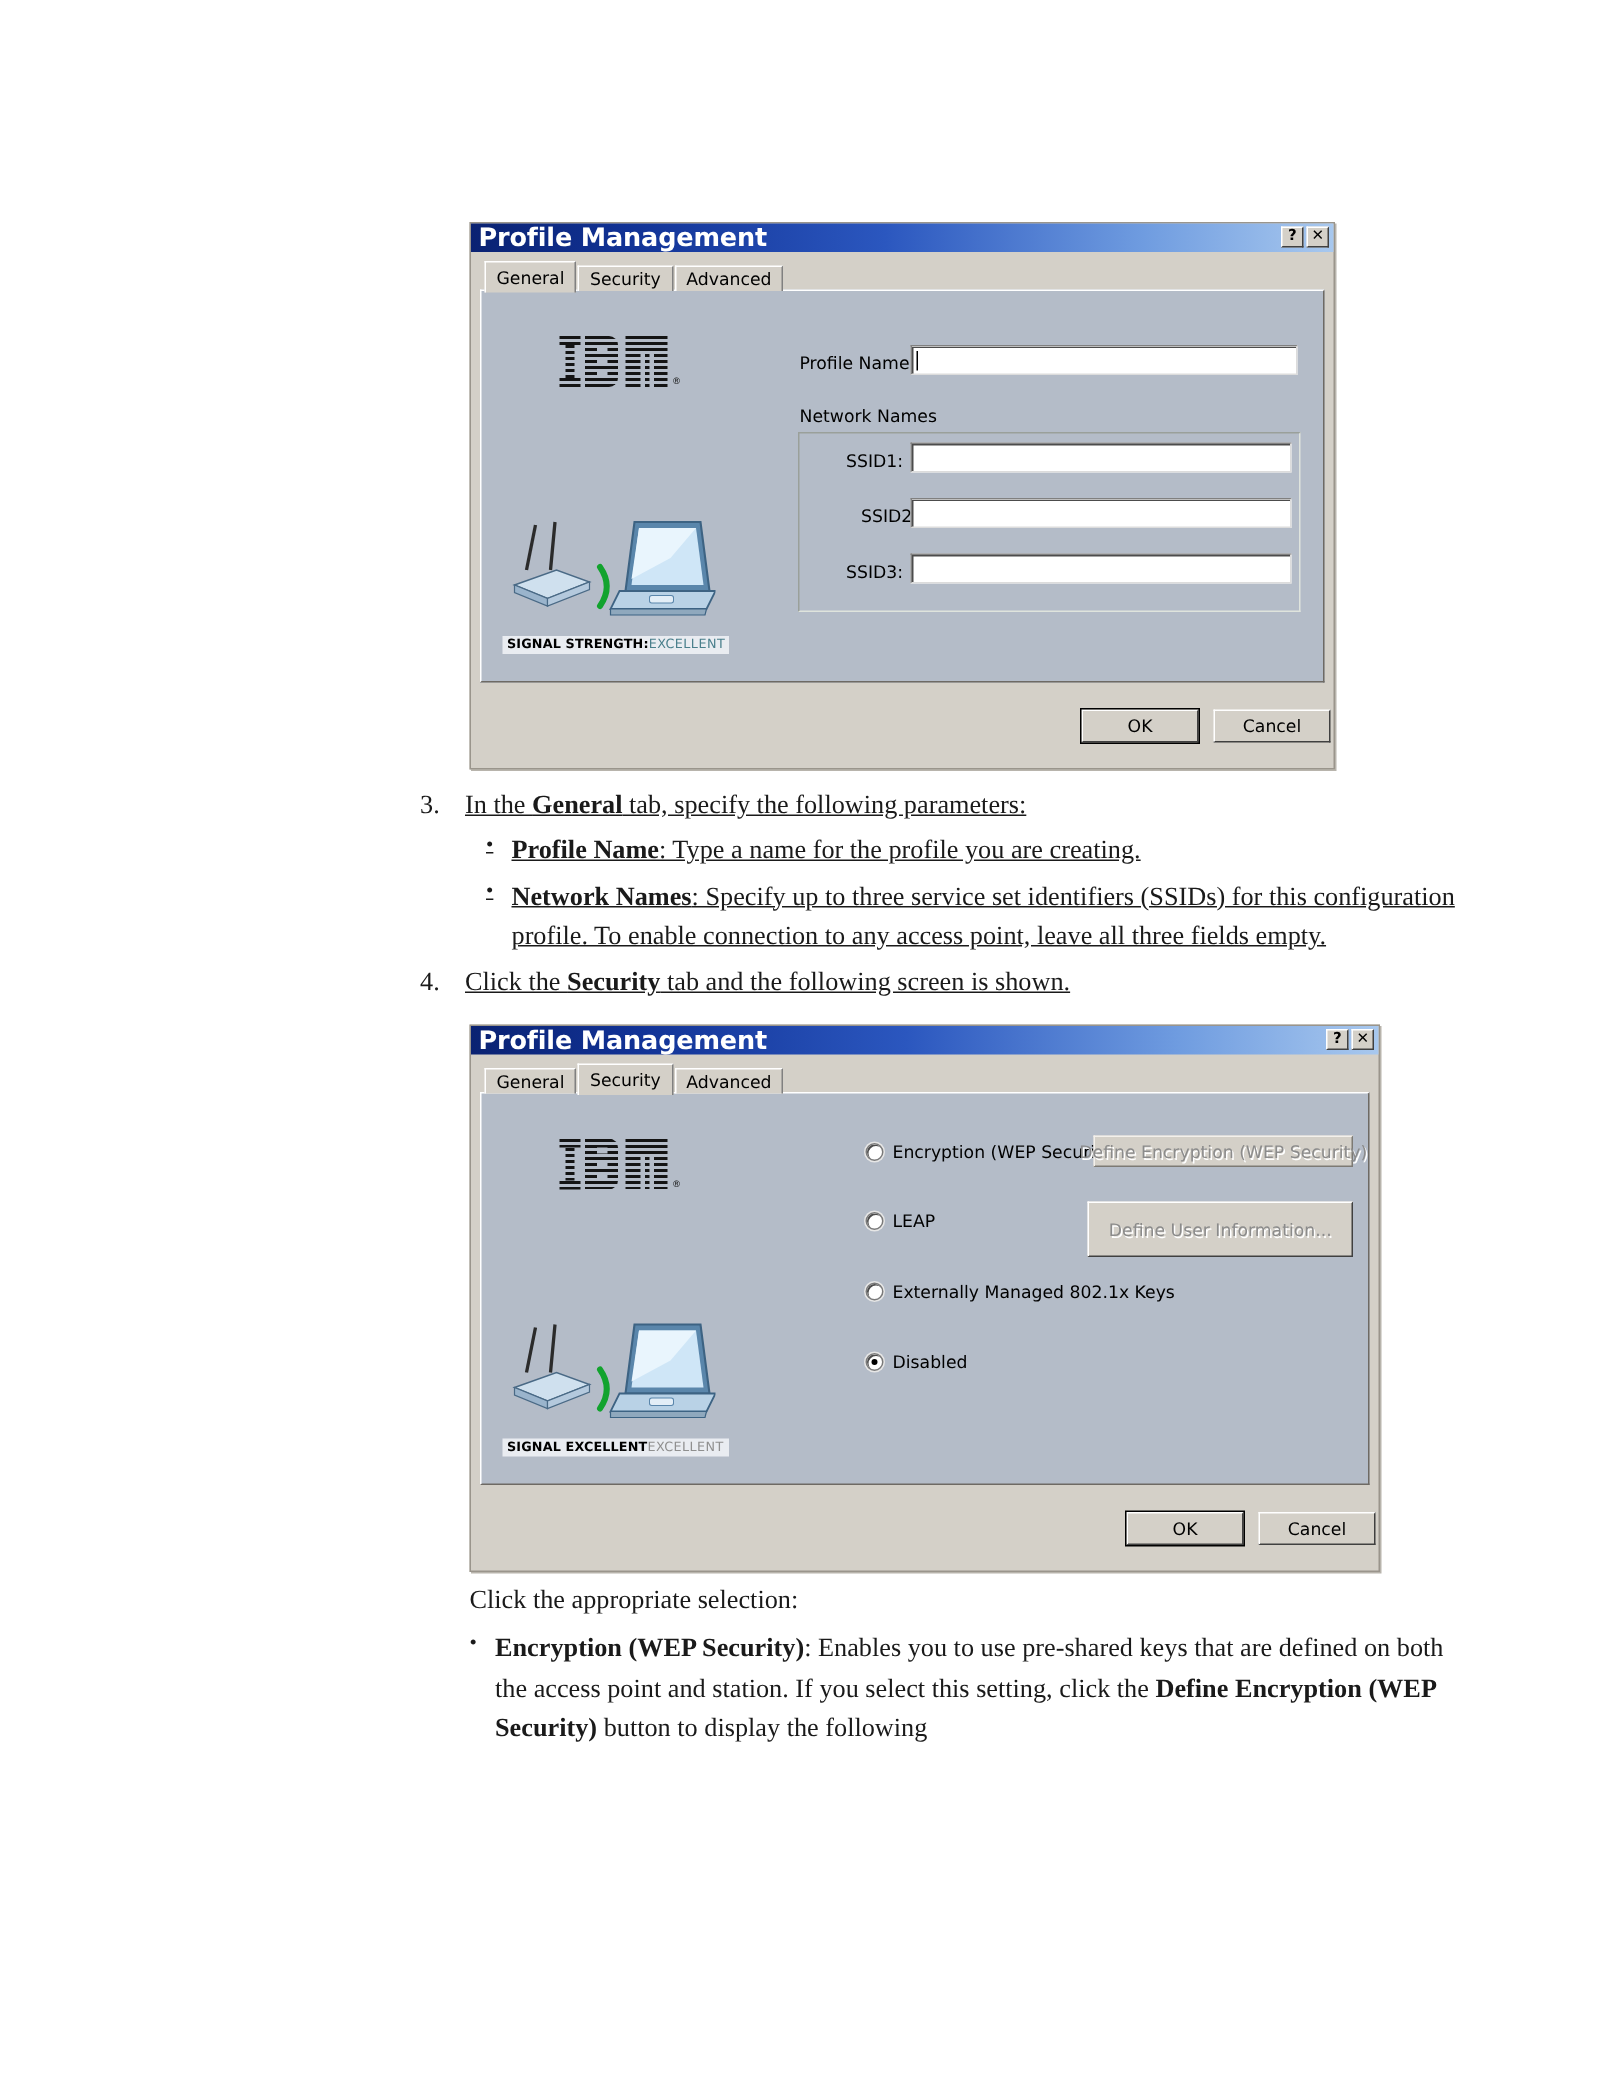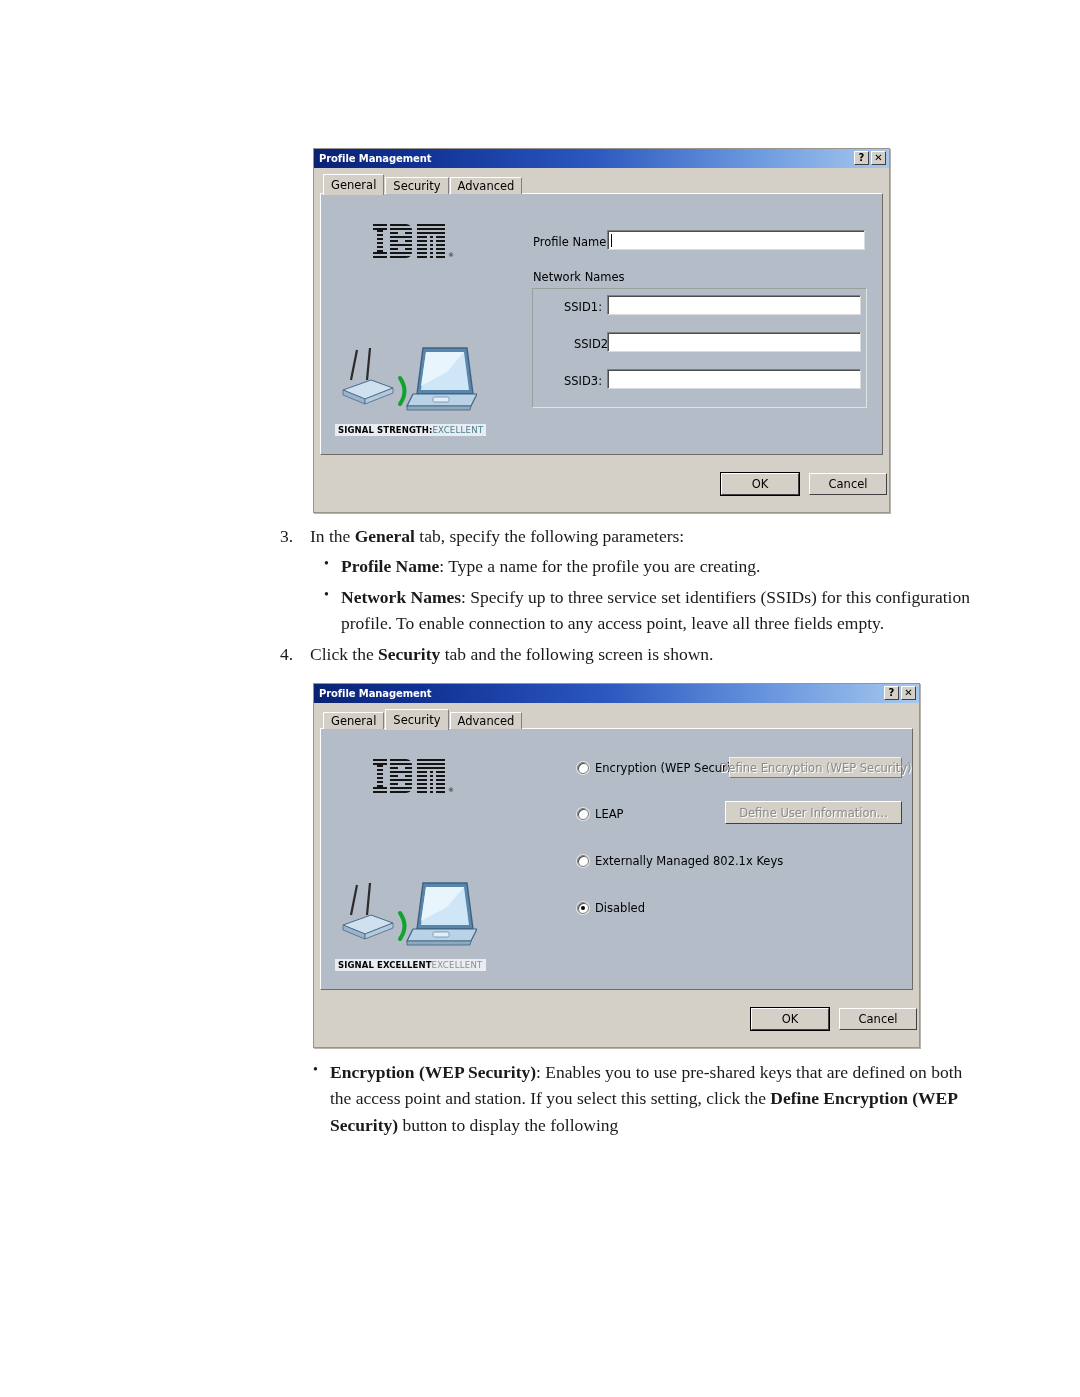--- a/index.html
+++ b/index.html
@@ -25,21 +25,21 @@
   }
   .para-intro {
     position: absolute;
     left: 313px; top: 107px; width: 600px;
   }
   .numlist { position: absolute; }
   .numitem { display: flex; }
   .numitem .num {
     width: 30px; flex: 0 0 30px; text-align: left;
   }
-  .numitem .body { flex: 1; }
+  .numitem .body { flex: 1; text-decoration: underline; }
   .bullets { margin-top: 2px; }
   .bulitem { display: flex; margin-top: 4px; }
   .bulitem .dot { width: 17px; flex: 0 0 17px; font-size: 14px; line-height: 1.6; }
   .bulitem .btext { flex: 1; }
   b { font-weight: bold; }
 
   
   .dialog {
     position: absolute;
     background: #d4d0c8;
@@ -50,21 +50,21 @@
   .titlebar {
     height: 19px;
     background: linear-gradient(to right, #0a2272 0%, #113295 18%, #2b57bf 48%, #6f9ce0 78%, #a8c8ee 100%);
     display: flex;
     align-items: center;
     padding: 0 2px 0 5px;
     position: relative;
   }
   .title-text {
     color: #ffffff;
-    font-size: 10px;
+    font-size: 17px;
     font-weight: bold;
     font-family: "DejaVu Sans", sans-serif;
     letter-spacing: -0.1px;
     white-space: nowrap;
   }
   .tb-buttons { position: absolute; right: 3px; top: 2px; display: flex; gap: 2px; }
   .tb-btn {
     width: 15px; height: 14px;
     background: #d4d0c8;
     border: 1px solid #ffffff;
@@ -437,29 +437,30 @@
         <div class="radio-row" style="left:256px; top:125px;">
           <span class="radio"></span>
           <span class="radio-label">Externally Managed 802.1x Keys</span>
         </div>
         <div class="radio-row" style="left:256px; top:172px;">
           <span class="radio checked"></span>
           <span class="radio-label">Disabled</span>
         </div>
 
         <div class="btn disabled flat-disabled" style="left:408px; top:28px; width:173px; height:21px;">Define Encryption (WEP Security)</div>
-        <div class="btn disabled" style="left:404px; top:72px; width:177px; height:23px;">Define User Information...</div>
+        <div class="btn disabled" style="left:404px; top:72px; width:177px; height:37px;">Define User Information...</div>
       </div>
 
       <div class="btn default" style="left:437px; top:324px; width:78px; height:22px;">OK</div>
       <div class="btn" style="left:525px; top:324px; width:78px; height:22px;">Cancel</div>
     </div>
   </div>
 
   <div class="numlist doc-text" style="left:313px; top:1053px; width:660px;">
+    <div>Click the appropriate selection:</div>
     <div class="bullets" style="padding-left:0px; margin-top:6px;">
       <div class="bulitem">
         <div class="dot">•</div>
         <div class="btext"><b>Encryption (WEP Security)</b><span>: Enables you to use pre-shared keys that are defined on both the access point and station. If you select this setting, click the </span><b>Define Encryption (WEP Security)</b><span> button to display the following</span></div>
       </div>
     </div>
   </div>
 
 
 </div>

